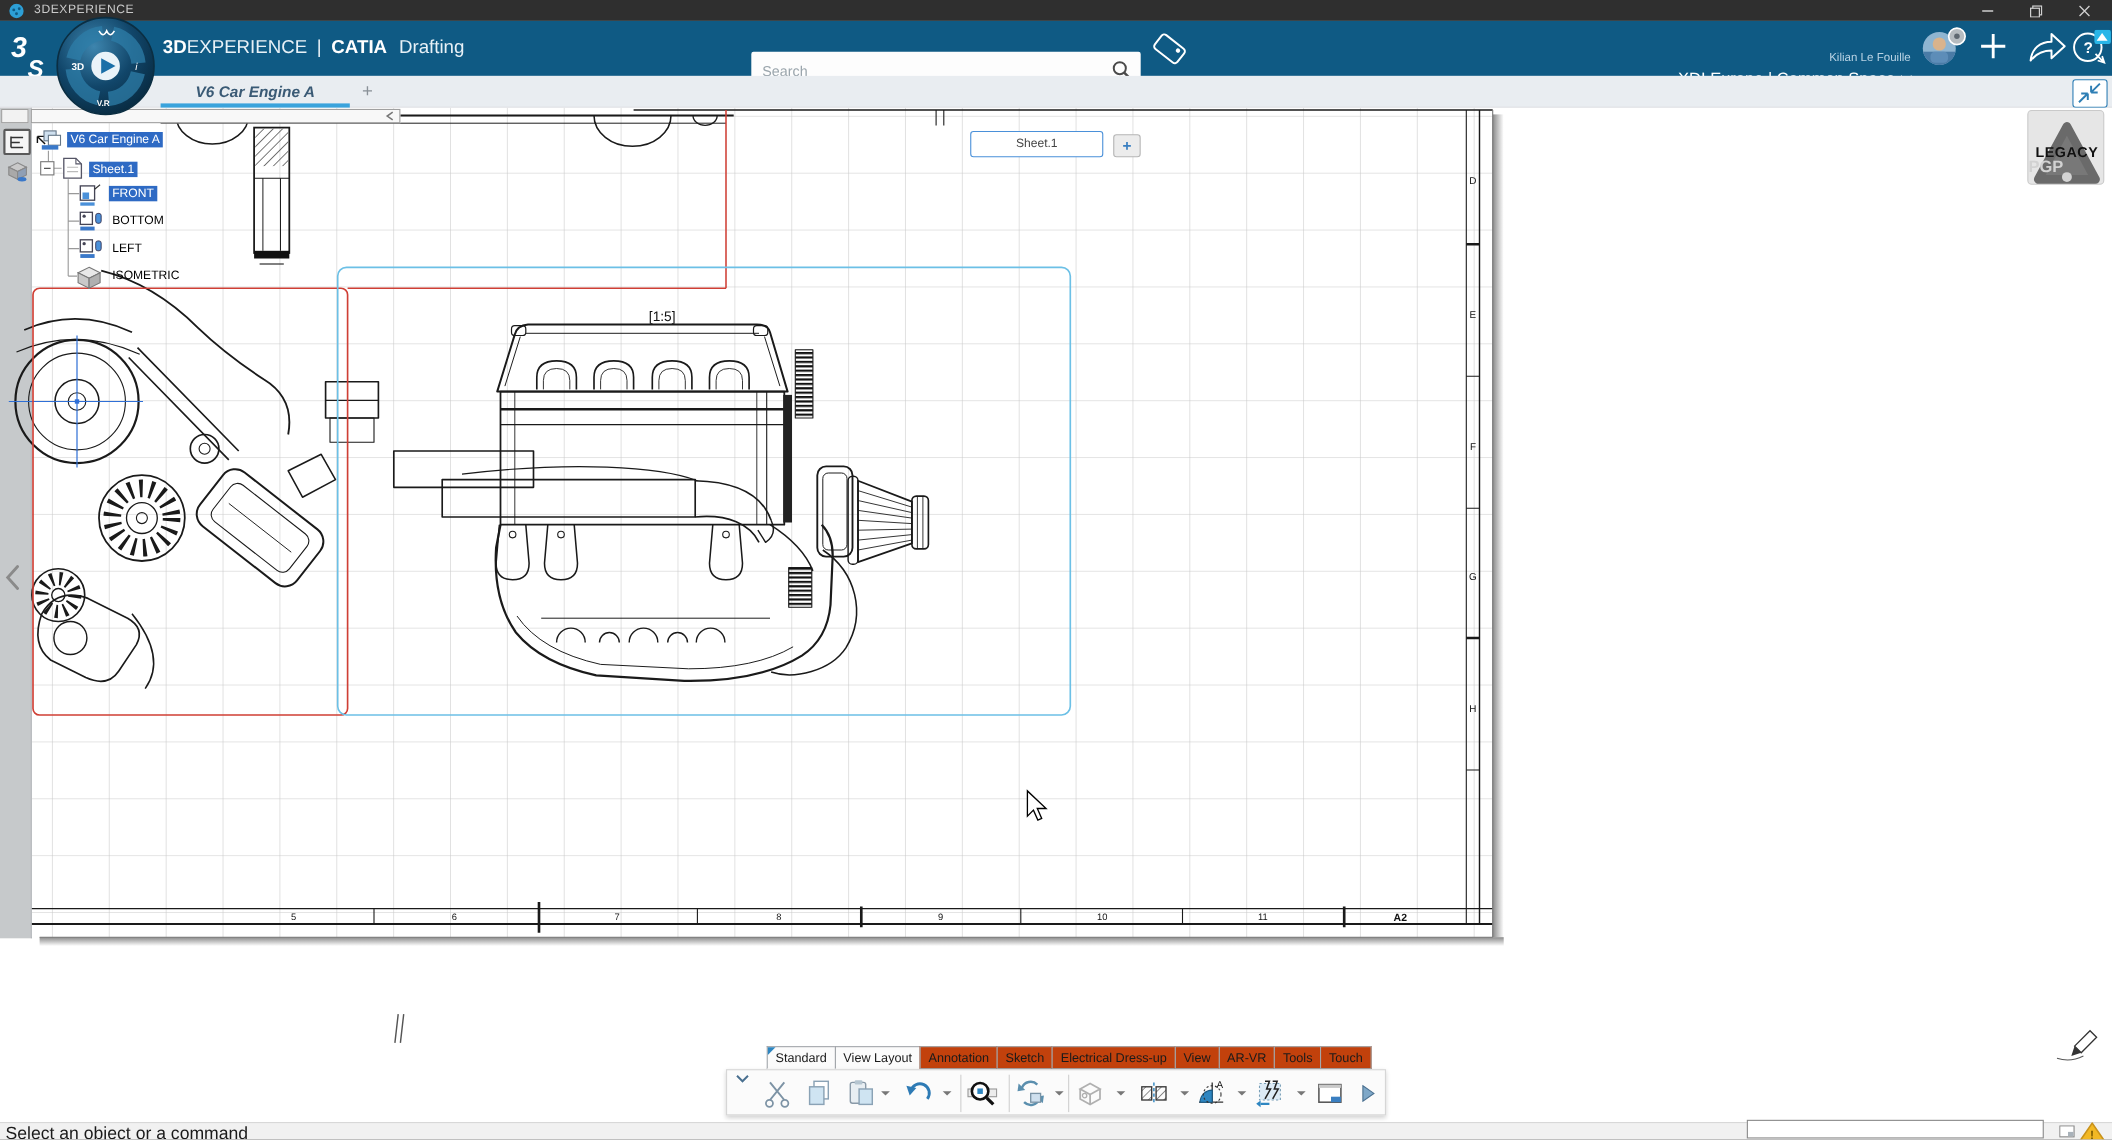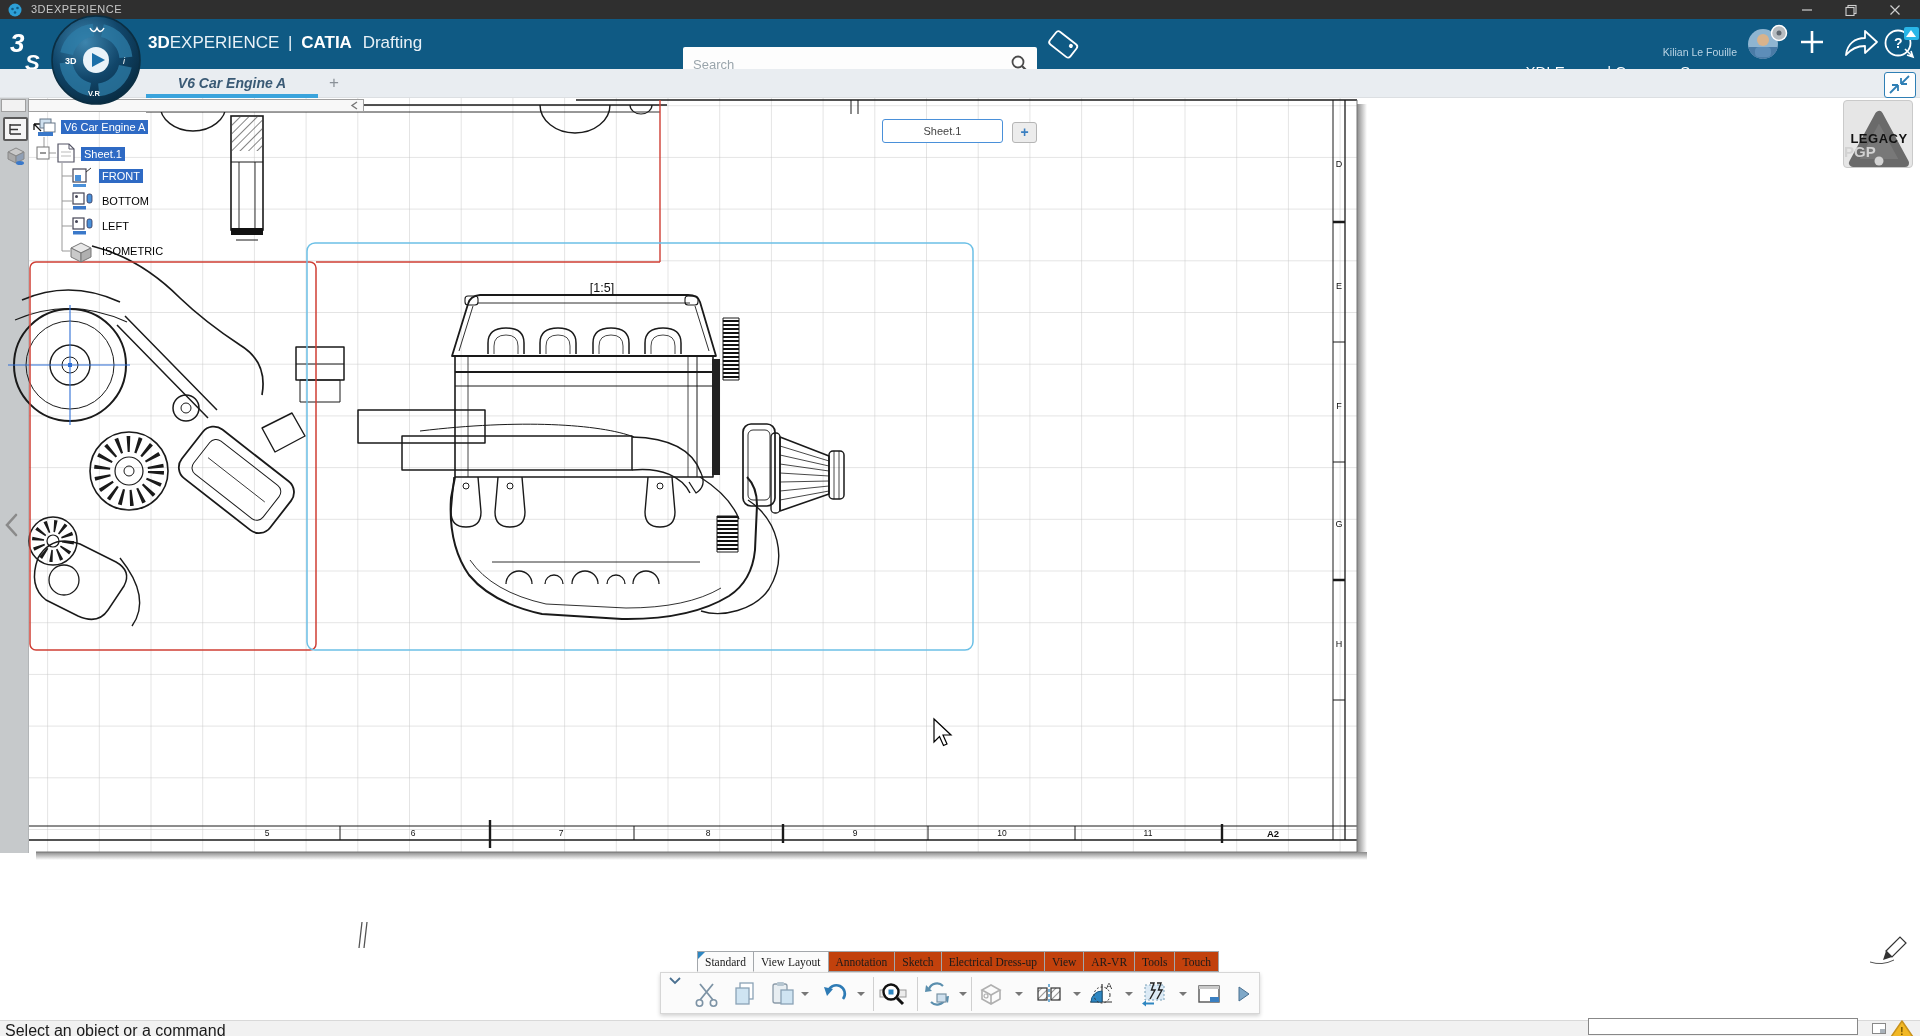--- a/index.html
+++ b/index.html
@@ -41,21 +41,21 @@
             text-align:center;line-height:22px;font-size:11px;color:#444;}
   .sheetadd{position:absolute;left:1012px;top:24px;width:25px;height:21px;background:#ececec;border:1px solid #b5b5b5;border-radius:3px;
             text-align:center;line-height:19px;font-size:14px;font-weight:bold;color:#3a7fc1;}
   
   .legacy{position:absolute;left:1843px;top:2px;width:70px;height:68px;background:#e6e6e6;border:1px solid #cacaca;border-radius:4px;}
   .legacy .l1{position:absolute;left:0;top:30px;width:70px;text-align:center;font-size:13px;font-weight:bold;color:#111;letter-spacing:.5px;}
   .legacy .l2{position:absolute;left:0;top:42px;width:70px;text-align:left;font-size:15px;font-weight:bold;color:#d2d2d2;}
   
   .collapsebtn{position:absolute;left:1884px;top:72px;width:32px;height:26px;background:#fff;border:1.5px solid #2f7fb5;border-radius:3px;}
   
-  .ribbontabs{position:absolute;left:698px;top:951px;height:30px;display:flex;font-family:Liberation Serif, serif;}
+  .ribbontabs{position:absolute;left:698px;top:951px;height:30px;display:flex;}
   .rtab{position:relative;height:21px;line-height:20px;padding:0 7px;font-size:11.5px;color:#1a1a1a;
         background:#c2410c;border:1px solid #a3a7ab;margin-left:-1px;white-space:nowrap;}
   .rtab.active{background:#fbfbfb;border-bottom-color:#fbfbfb;}
   .rtab.corner::before{content:"";position:absolute;left:0;top:0;border-top:7px solid #2e86c1;border-right:7px solid transparent;}
   .iconrow{position:absolute;left:660px;top:972px;width:600px;height:42px;background:#fbfbfb;border:1px solid #d6d6d6;
            box-shadow:0 2px 4px rgba(0,0,0,.18);}
   .tbi{position:absolute;top:7px;width:28px;height:28px;}
   .caret{position:absolute;top:19px;width:0;height:0;border-left:4px solid transparent;border-right:4px solid transparent;border-top:4px solid #777;}
   .vsep{position:absolute;top:4px;width:1px;height:34px;background:#d0d0d0;}
   

